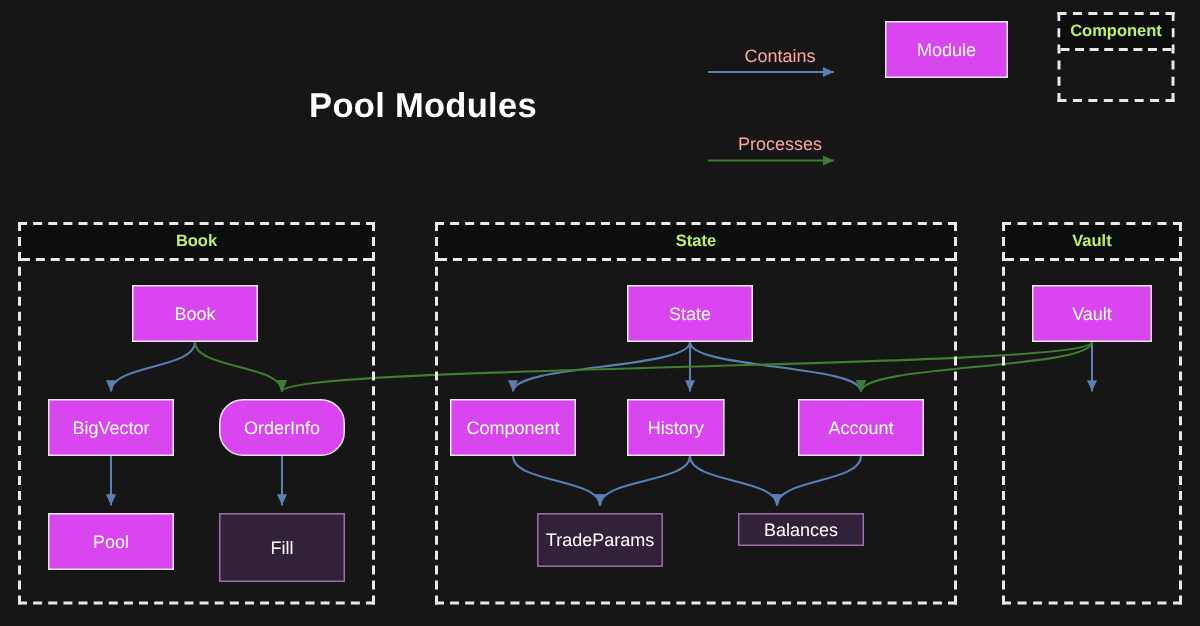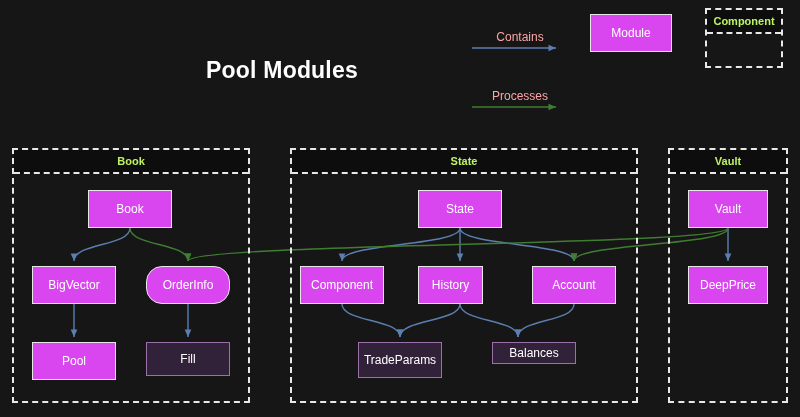--- a/index.html
+++ b/index.html
@@ -88,22 +88,21 @@
     <div class="group" style="left: 290px; top: 148px; width: 348px; height: 255px;">
       <div class="group-header">State</div>
     </div>
     <div class="group" style="left: 668px; top: 148px; width: 120px; height: 255px;">
       <div class="group-header">Vault</div>
     </div>
     <div class="node" style="left: 88px; top: 190px; width: 84px; height: 38px;">Book</div>
     <div class="node" style="left: 32px; top: 266px; width: 84px; height: 38px;">BigVector</div>
     <div class="node" style="left: 146px; top: 266px; width: 84px; height: 38px; border-radius: 16px;">OrderInfo</div>
     <div class="node" style="left: 32px; top: 342px; width: 84px; height: 38px;">Pool</div>
-    <div class="node primitive" style="left: 146px; top: 342px; width: 84px; height: 34px;">Fill</div>
+    <div class="node primitive" style="left: 146px; top: 342px; width: 84px; height: 46px;">Fill</div>
     <div class="node" style="left: 418px; top: 190px; width: 84px; height: 38px;">State</div>
     <div class="node" style="left: 300px; top: 266px; width: 84px; height: 38px;">Component</div>
     <div class="node" style="left: 418px; top: 266px; width: 65px; height: 38px;">History</div>
     <div class="node" style="left: 532px; top: 266px; width: 84px; height: 38px;">Account</div>
     <div class="node primitive" style="left: 358px; top: 342px; width: 84px; height: 36px;">TradeParams</div>
     <div class="node primitive" style="left: 492px; top: 342px; width: 84px; height: 22px;">Balances</div>
     <div class="node" style="left: 688px; top: 190px; width: 80px; height: 38px;">Vault</div>
-    <div class="node" style="left: 688px; top: 266px; width: 80px; height: 38px;">DeepPrice</div>
   </div>
 
 </body></html>

